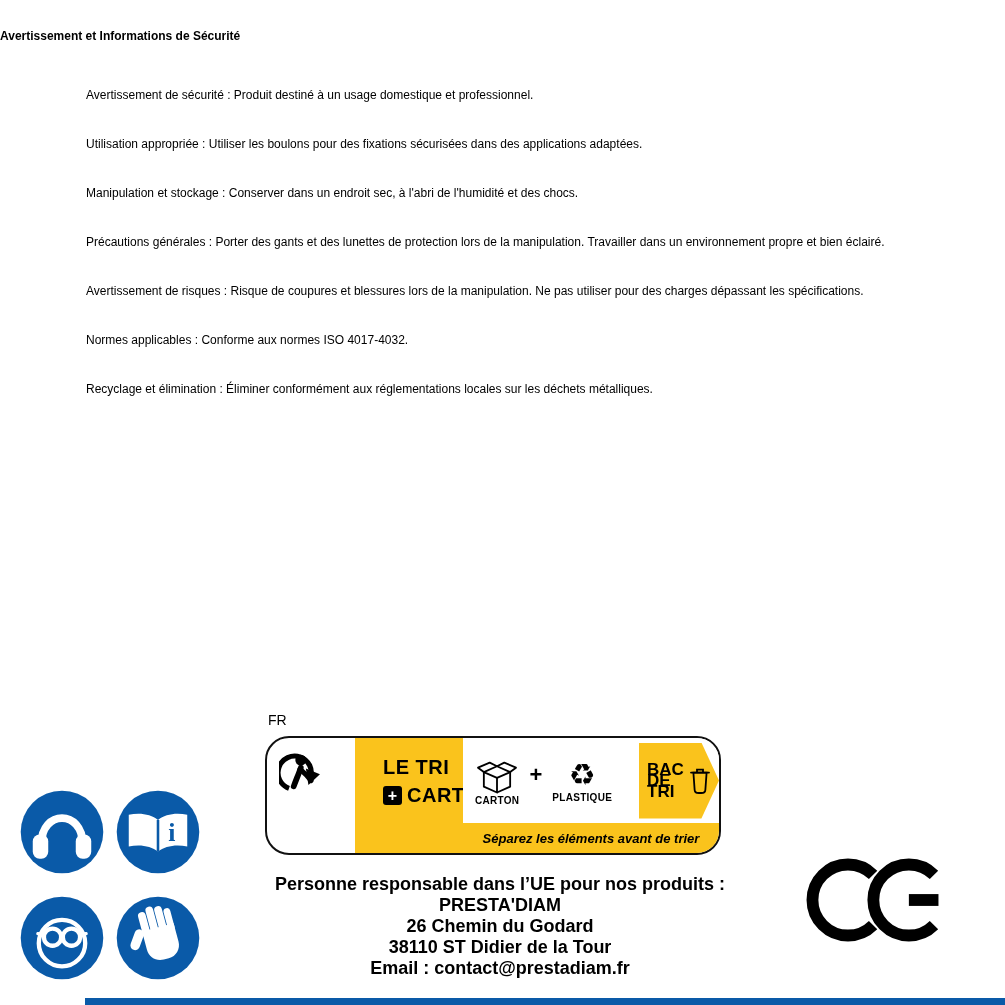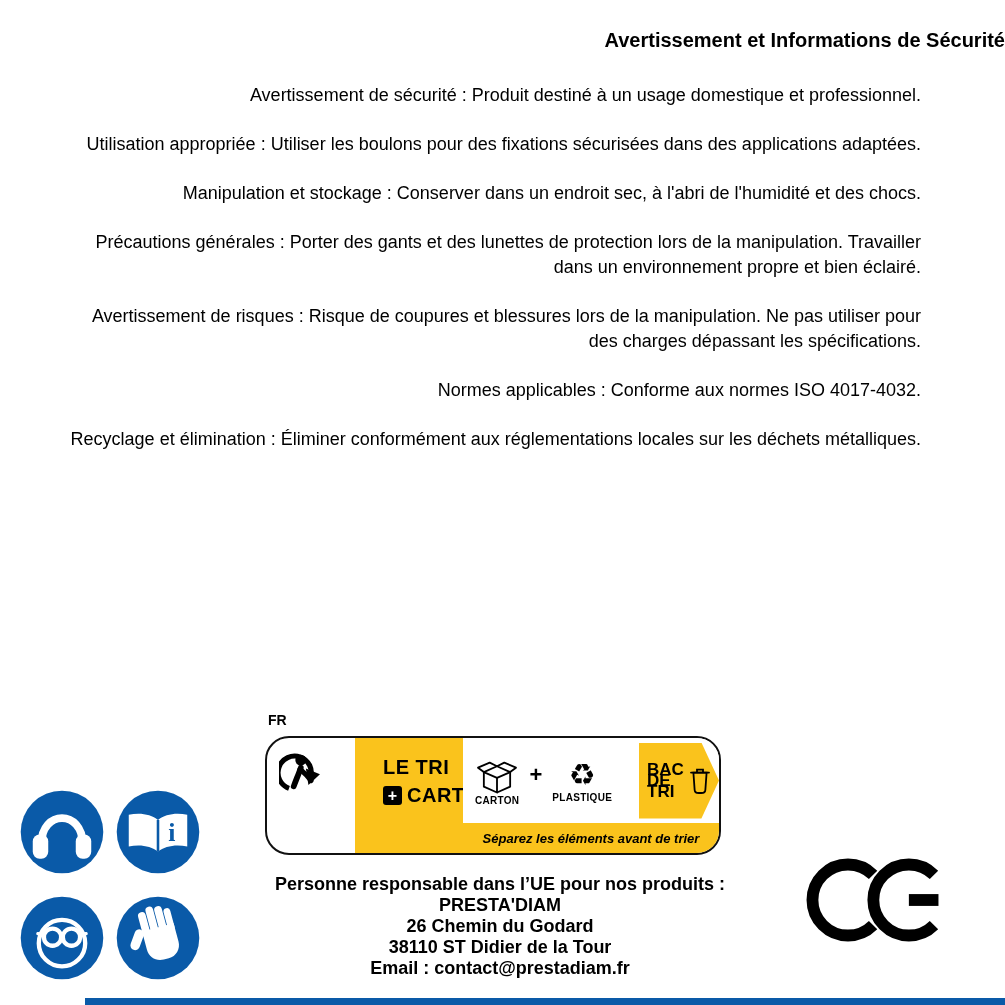--- a/index.html
+++ b/index.html
@@ -1,36 +1,36 @@
 <!DOCTYPE html>
 <html><head>
 <meta charset="utf-8">
 <style>
   * { margin:0; padding:0; box-sizing:border-box; }
   html,body { background:#ffffff; }
   body { font-family:"Liberation Sans", sans-serif; color:#000; }
   .page { position:relative; width:1005px; height:1005px; background:#fff; overflow:hidden; }
 
-  .doc-title { position:absolute; top:29px; left:0; width:100%; text-align:right;
-               font-size:20px; font-weight:bold;padding-left:24px; }
-
-  .paras { position:absolute; top:83px; left:59px; width:862px;
-           font-size:18px; line-height:25px;text-align:right; }
+  .doc-title { position:absolute; top:29px; left:0; width:100%; text-align:left;
+               font-size:12px; font-weight:bold; }
+
+  .paras { position:absolute; top:83px; left:86px; width:862px;
+           font-size:12px; line-height:25px; }
   .paras p { margin-bottom:24px; }
 
   
   .safety-icon { position:absolute; width:86px; height:86px; }
   .icon-pos-1 { left:19px;  top:789px; }
   .icon-pos-2 { left:115px; top:789px; }
   .icon-pos-3 { left:19px;  top:895px; }
   .icon-pos-4 { left:115px; top:895px; }
   .safety-icon svg { width:100%; height:100%; display:block; }
 
   
-  .fr-label { position:absolute; left:268px; top:712px; font-size:14px; font-weight:bold; }
+  .fr-label { position:absolute; left:268px; top:712px; font-size:14px; font-weight:normal; }
   .banner { position:absolute; left:265px; top:736px; width:456px; height:119px;
             border:2px solid #111; border-radius:24px; background:#fff;
             display:flex; overflow:hidden; }
   .triman-zone { width:88px; display:flex; align-items:center; justify-content:center; }
   .triman-zone svg { width:64px; height:72px; margin-top:-18px; }
 
   .letri-zone { width:108px; background:#FAC31C; display:flex; flex-direction:column;
                 justify-content:center; padding-left:28px; padding-bottom:28px; gap:5px; }
   .letri-line1 { font-size:20px; font-weight:bold; letter-spacing:.5px; }
   .letri-line2 { display:flex; align-items:center; gap:5px; }

